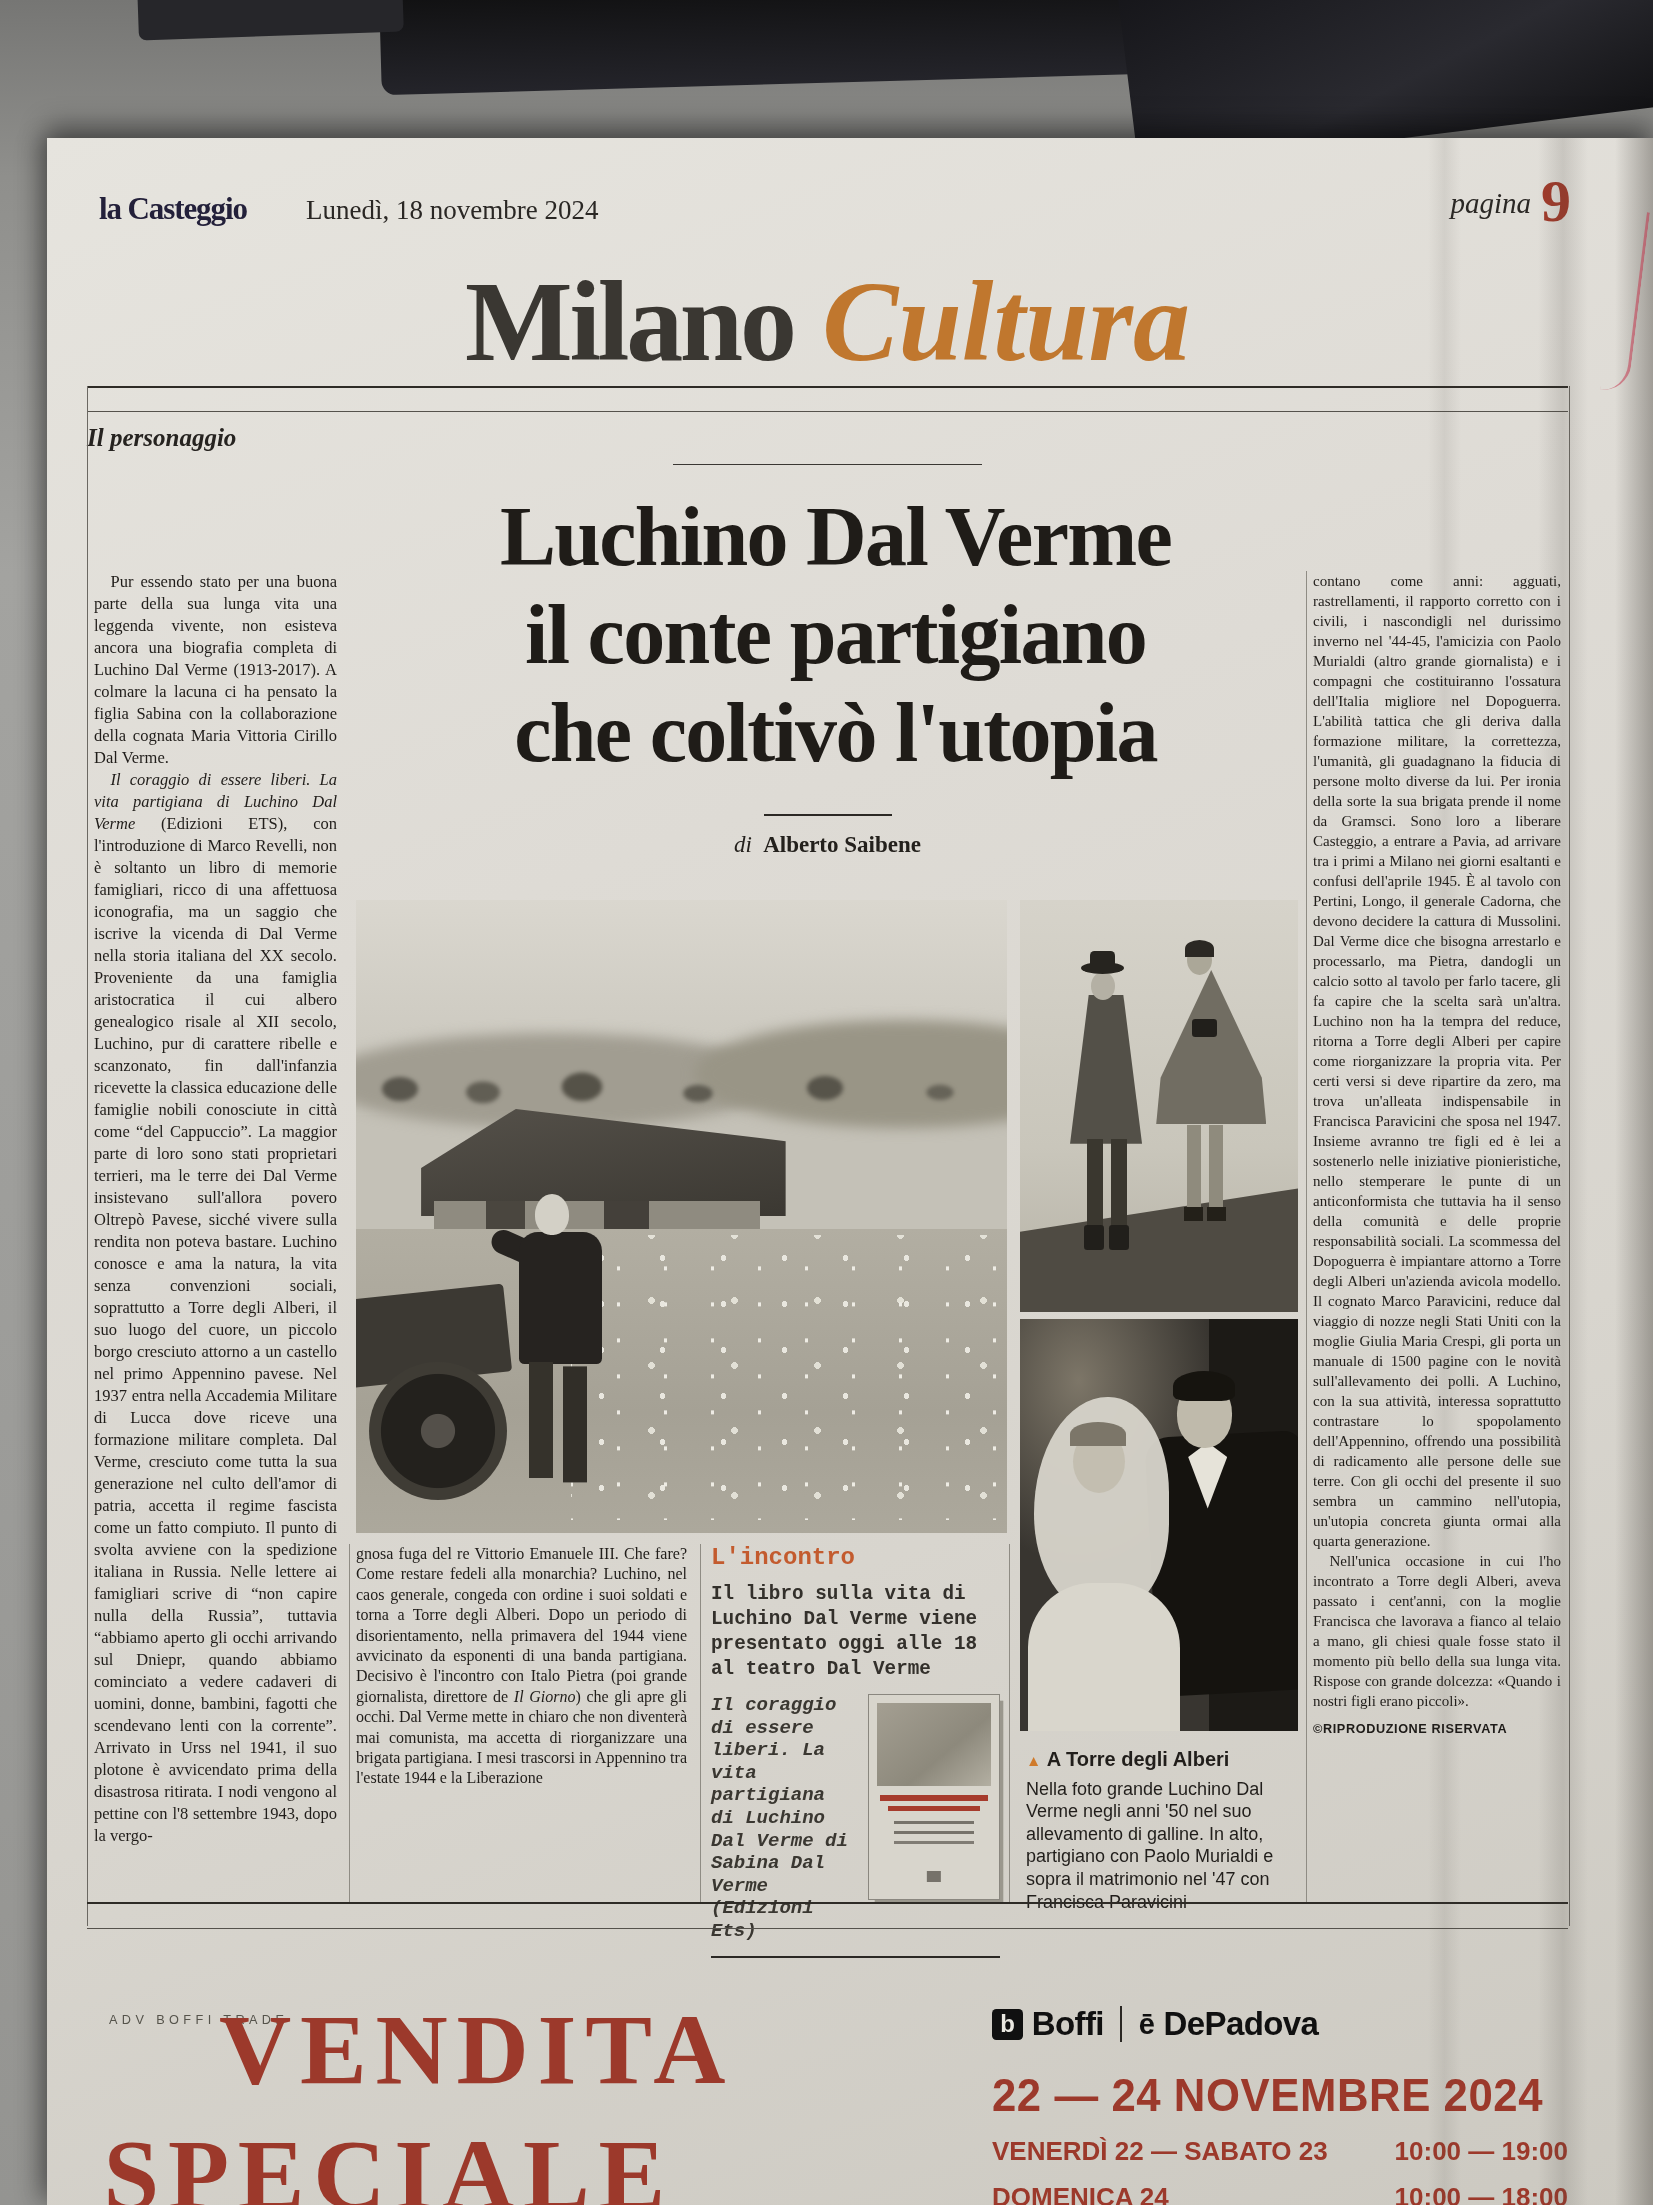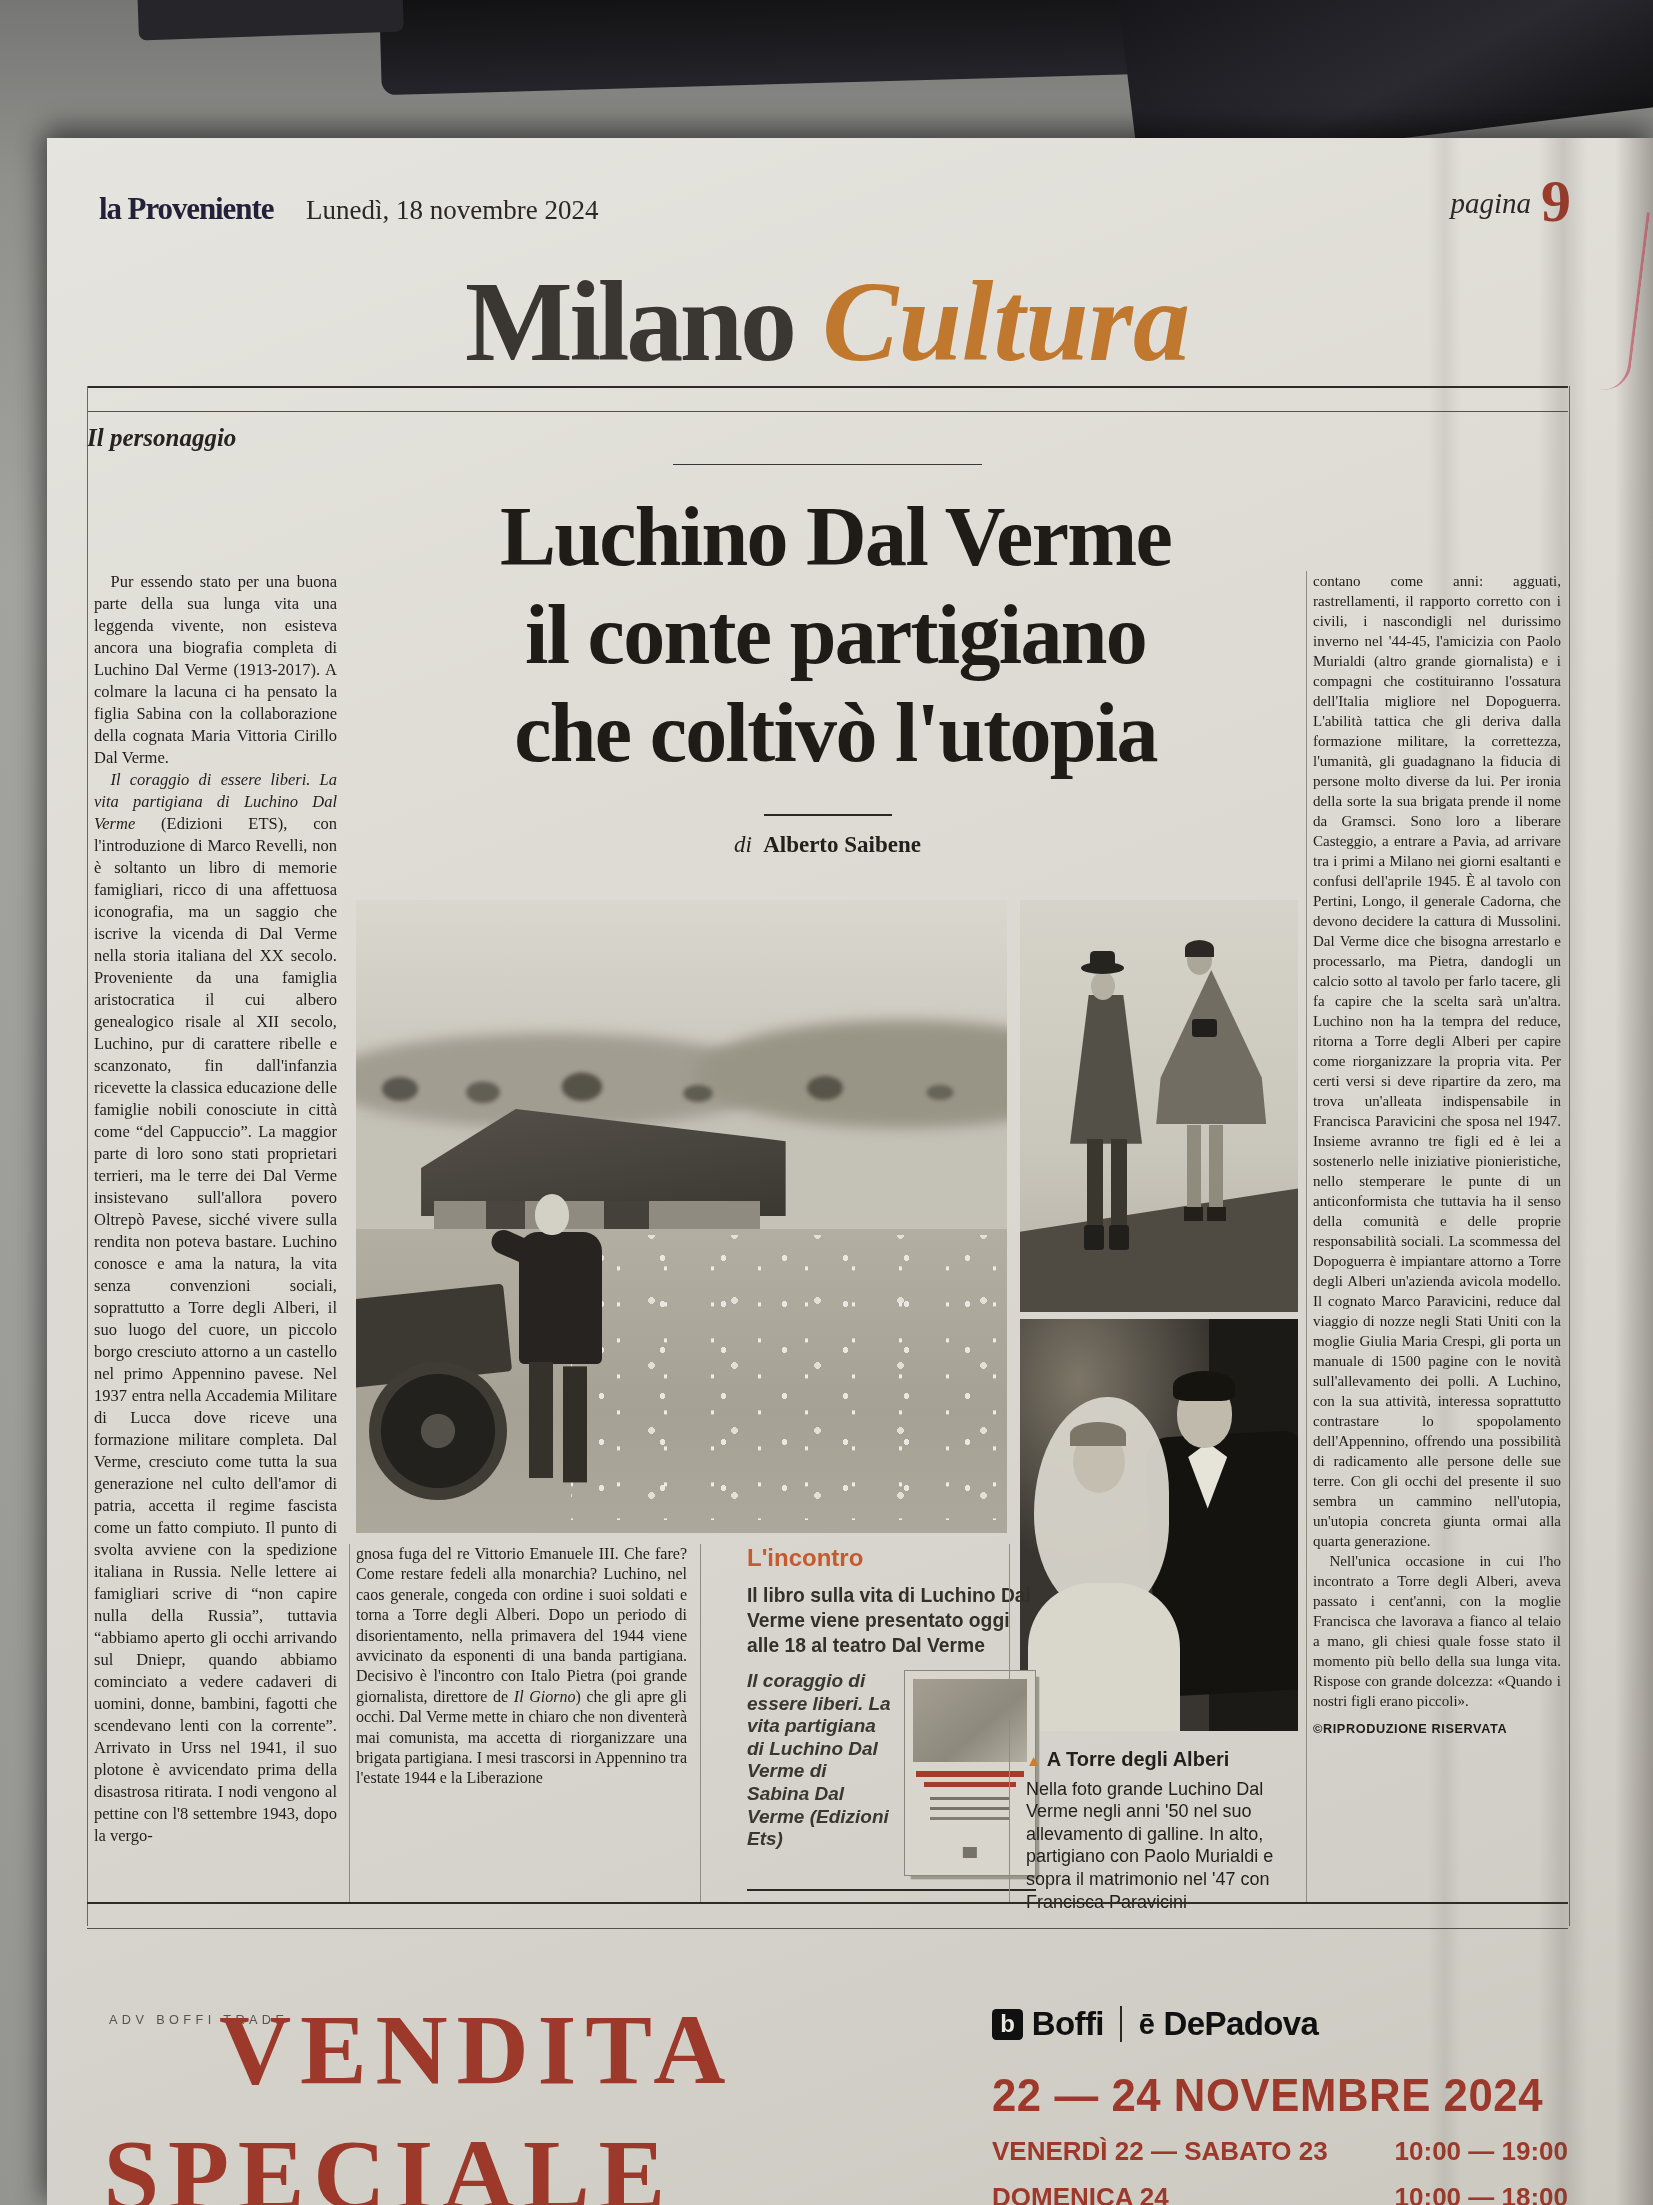--- a/index.html
+++ b/index.html
@@ -123,21 +123,21 @@
   .p3-veil{left:5%;top:19%;width:135px;height:215px;background:#d5d2c8;border-radius:55% 45% 42% 46%;opacity:.97;}
   .p3-hairf{left:18%;top:25%;width:56px;height:24px;background:#7c7669;border-radius:50% 50% 0 0;}
   .p3-face{left:19%;top:27%;width:52px;height:63px;background:#c3beb0;border-radius:50%;}
   .p3-dress{left:3%;top:64%;width:152px;height:154px;background:#d9d6cc;border-radius:42% 42% 0 0;}
   .p3-suit{left:47%;top:28%;width:157px;height:259px;background:#15130f;border-radius:24px 17.6px 0 0;transform:rotate(-3deg);}
   .p3-shirt{left:60.5%;top:30%;width:39px;height:66px;background:#e6e3d9;clip-path:polygon(50% 0,100% 22%,50% 100%,0 22%);}
   .p3-ghair{left:55%;top:12.6%;width:62px;height:30px;background:#16140f;border-radius:50% 50% 22% 22%;}
   .p3-ghead{left:56.5%;top:15%;width:55px;height:67px;background:#bfbaab;border-radius:48%;}
 
   
-  .incontro{position:absolute;left:700px;top:1406px;width:289px;font-family:Liberation Sans, sans-serif;}
+  .incontro{position:absolute;left:664px;top:1406px;width:289px;font-family:Liberation Mono, monospace;}
   .inc-title{font-size:24px;font-weight:700;color:#c35b2e;}
   .inc-body{margin:11px 0 0;font-size:19.3px;line-height:25px;font-weight:700;color:#33302b;}
   .inc-row{margin-top:12px;display:flex;gap:13.2px;}
   .inc-ref{margin:0;flex:1;font-size:19px;line-height:22.6px;font-style:italic;font-weight:700;color:#3a3731;}
   .bookcover{position:relative;width:130px;height:204px;background:#d8d5cc;border:1.1px solid #8a877f;
     box-shadow:5px 5px 0 -1.7px #9a978d;flex:none;}
   .bookcover *{position:absolute;left:0;right:0;}
   .bc-photo{top:7.7px;left:7.7px;right:7.7px;height:83px;background:linear-gradient(140deg,#a49f92,#8d897c 60%,#b3afa2);}
   .bc-title{top:100px;left:11px;right:11px;height:5.5px;background:#a63b2c;}
   .bc-title2{top:111px;left:19px;right:19px;height:5px;background:#a63b2c;}
@@ -174,21 +174,21 @@
 <body>
 
 <div class="scene">
   <div class="surface"></div>
   <div class="obj obj1"></div>
   <div class="obj obj2"></div>
   <div class="obj obj3"></div>
 
   <div class="paper">
 
-    <span class="brand">la Proveniente</span>
+    <span class="brand">la Casteggio</span>
     <span class="date">Lunedì, 18 novembre 2024</span>
     <span class="pagebox">
       <span class="pglabel">pagina</span><span class="pgnum">9</span>
     </span>
 
 
     <div class="section-title">
       <span class="sec-black">Milano</span>
       <span class="sec-accent">Cultura</span>
     </div>

